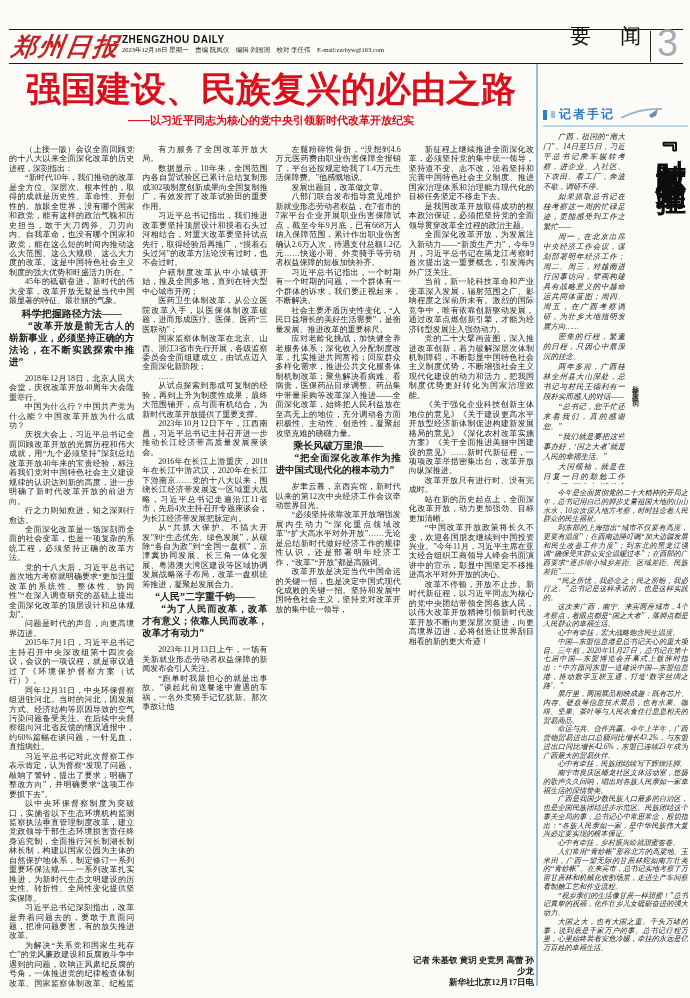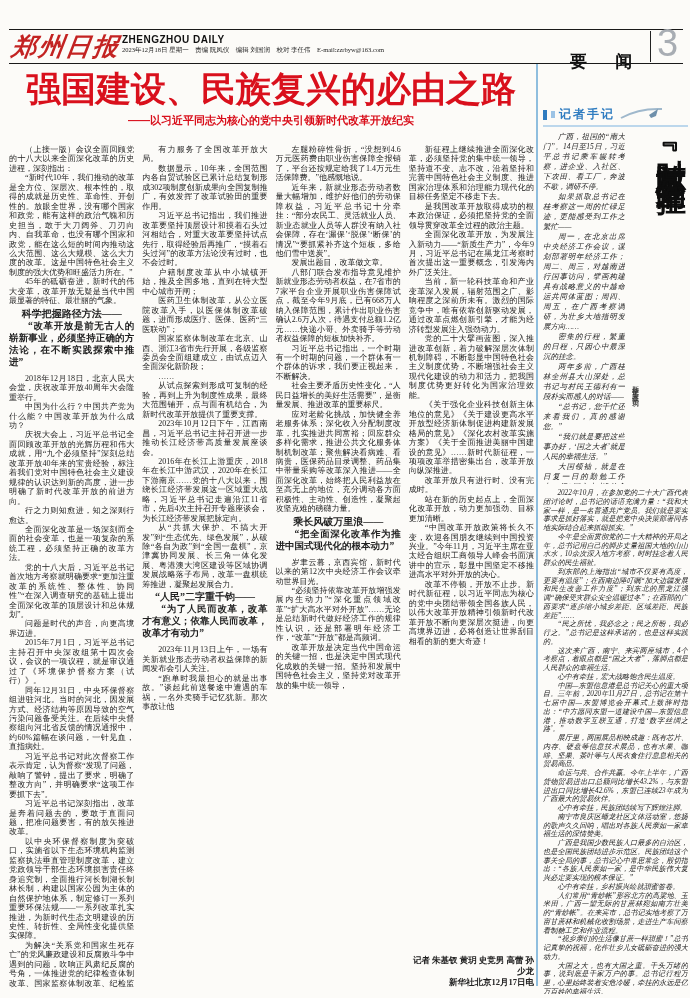--- a/index.html
+++ b/index.html
@@ -9,21 +9,21 @@
   #rule-top{left:9px;width:674px;top:29px;height:1px;}
   #rule-header{left:9px;width:674px;top:63px;height:1px;}
 
   
   #masthead-name{position:absolute;left:12px;top:30px;font-family:"DejaVu Serif",serif;
     font-weight:bold;font-style:italic;font-size:25px;color:#c32322;letter-spacing:2px;
     transform:skewX(-8deg);}
   #masthead-en{position:absolute;left:122px;top:34px;font-family:"Liberation Sans",sans-serif;
     font-weight:bold;font-size:10px;letter-spacing:.5px;color:#111;}
   #masthead-date{position:absolute;left:122px;top:46px;font-size:6.5px;color:#222;white-space:nowrap;}
-  #section-name{position:absolute;left:570px;top:50px;font-weight:bold;font-size:17px;
+  #section-name{position:absolute;left:570px;top:22px;font-weight:normal;font-size:21px;
     letter-spacing:12px;color:#111;}
   #header-vdiv{position:absolute;left:650px;top:31px;width:1px;height:31px;background:#222;}
   #page-number{position:absolute;left:657px;top:22px;font-family:"Liberation Sans",sans-serif;
     font-weight:300;font-size:38px;color:#a8adb3;}
 
   
   #headline{position:absolute;left:9px;top:66px;width:524px;text-align:center;
     font-family:"Liberation Sans",sans-serif;font-weight:bold;font-size:35px;
     color:#d9101c;letter-spacing:0px;white-space:nowrap;}
   #subhead{position:absolute;left:9px;top:113px;width:524px;text-align:center;
@@ -94,22 +94,22 @@
         <div class="para p">2018年12月18日，北京人民大会堂，庆祝改革开放40周年大会隆重举行。</div>
         <div class="para p">中国为什么行？中国共产党为什么能？中国改革开放为什么成功？</div>
         <div class="para p">庆祝大会上，习近平总书记全面回顾改革开放的光辉历程和伟大成就，用“九个必须坚持”深刻总结改革开放40年来的宝贵经验，标注着我们党对中国特色社会主义建设规律的认识达到新的高度，进一步明确了新时代改革开放的前进方向。</div>
         <div class="para p">行之力则知愈进，知之深则行愈达。</div>
         <div class="para p">全面深化改革是一场深刻而全面的社会变革，也是一项复杂的系统工程，必须坚持正确的改革方法。</div>
         <div class="para p">党的十八大后，习近平总书记首次地方考察就明确要求“更加注重改革的系统性、整体性、协同性”“在深入调查研究的基础上提出全面深化改革的顶层设计和总体规划”。</div>
         <div class="para p">问题是时代的声音，向更高境界迈进。</div>
         <div class="para p">2015年7月1日，习近平总书记主持召开中央深改组第十四次会议，会议的一项议程，就是审议通过了《环境保护督察方案（试行）》。</div>
         <div class="para p">同年12月31日，中央环保督察组进驻河北。当时的河北，因发展方式、经济结构等原因导致的空气污染问题备受关注。在后续中央督察组向河北省反馈的情况通报中，约60%篇幅在谈问题，一针见血，直指病灶。</div>
         <div class="para p">习近平总书记对此次督察工作表示肯定，认为督察“发现了问题，敲响了警钟，提出了要求，明确了整改方向”，并明确要求“这项工作要抓下去”。</div>
+        <div class="para p">以中央环保督察制度为突破口，实施省以下生态环境机构监测监察执法垂直管理制度改革，建立党政领导干部生态环境损害责任终身追究制，全面推行河长制湖长制林长制，构建以国家公园为主体的自然保护地体系，制定修订一系列重要环保法规——一系列改革扎实推进，为新时代生态文明建设的历史性、转折性、全局性变化提供坚实保障。</div>
         <div class="para p">习近平总书记深刻指出，改革是奔着问题去的，要敢于直面问题，把准问题要害，有的放矢推进改革。</div>
-        <div class="para p">以中央环保督察制度为突破口，实施省以下生态环境机构监测监察执法垂直管理制度改革，建立党政领导干部生态环境损害责任终身追究制，全面推行河长制湖长制林长制，构建以国家公园为主体的自然保护地体系，制定修订一系列重要环保法规——一系列改革扎实推进，为新时代生态文明建设的历史性、转折性、全局性变化提供坚实保障。</div>
         <div class="para p">为解决“关系党和国家生死存亡”的党风廉政建设和反腐败斗争中遇到的问题，吹响正风肃纪反腐的号角，一体推进党的纪律检查体制改革、国家监察体制改革、纪检监察机构改革；国防和军队改革大刀阔斧、攻坚克难，人民军队体制一新、结构一新、格局一新、面貌一新；为解决办金钱案、人情案、关系案问题，“让人民群众在每一个司法案件中都感受到公平正义”，司法改革蹄疾步稳、深入开展……唯有有效解决经济社会发展面临的突出问题，成为衡量改革成效的重要标准。</div>
       </div>
     <div class="col">
         <div class="para p">有力服务了全国改革开放大局。</div>
         <div class="para p">数据显示，10年来，全国范围内各自贸试验区已累计总结复制形成302项制度创新成果向全国复制推广，有效发挥了改革试验田的重要作用。</div>
         <div class="para p">习近平总书记指出，我们推进改革要坚持顶层设计和摸着石头过河相结合，对重大改革要坚持试点先行，取得经验后再推广，“摸着石头过河”的改革方法论没有过时，也不会过时。</div>
         <div class="para p">户籍制度改革从中小城镇开始，推及全国多地，直到在特大型中心城市开闸；</div>
         <div class="para p">医药卫生体制改革，从公立医院改革入手，以医保体制改革破题，进而形成医疗、医保、医药“三医联动”；</div>
         <div class="para p">国家监察体制改革在北京、山西、浙江3省市先行开展，各级监察委员会全面组建成立，由试点迈入全面深化新阶段；</div>
         <div class="para p">……</div>
@@ -117,21 +117,20 @@
         <div class="para p">2023年10月12日下午，江西南昌，习近平总书记主持召开进一步推动长江经济带高质量发展座谈会。</div>
         <div class="para p">2016年在长江上游重庆，2018年在长江中游武汉，2020年在长江下游南京……党的十八大以来，围绕长江经济带发展这一区域重大战略，习近平总书记走遍沿江11省市，先后4次主持召开专题座谈会，为长江经济带发展把脉定向。</div>
         <div class="para p">从“共抓大保护、不搞大开发”到“生态优先、绿色发展”，从破除“各自为政”到“全国一盘棋”，京津冀协同发展、长三角一体化发展、粤港澳大湾区建设等区域协调发展战略落子布局，改革一盘棋统筹推进，凝聚起发展合力。</div>
         <div class="para h">“人民”二字重千钧——</div>
         <div class="para hq">“为了人民而改革，改革才有意义；依靠人民而改革，改革才有动力”</div>
         <div class="para p">2023年11月13日上午，一场有关新就业形态劳动者权益保障的新闻发布会引人关注。</div>
         <div class="para p">“跑单时我最担心的就是出事故。”谈起此前送餐途中遭遇的车祸，一名外卖骑手记忆犹新。那次事故让他</div>
       </div>
     <div class="col">
         <div class="para p">左腿粉碎性骨折，“没想到4.6万元医药费由职业伤害保障全报销了，平台还按规定给我了1.4万元生活保障费。”他感慨地说。</div>
-        <div class="para p">近年来，新就业形态劳动者数量大幅增加，维护好他们的劳动保障权益，习近平总书记十分牵挂：“部分农民工、灵活就业人员、新业态就业人员等人群没有纳入社会保障，存在‘漏保’‘脱保’‘断保’的情况”“要抓紧补齐这个短板，多给他们雪中送炭”。</div>
         <div class="para p">发展出题目，改革做文章。</div>
         <div class="para p">八部门联合发布指导意见维护新就业形态劳动者权益，在7省市的7家平台企业开展职业伤害保障试点，截至今年9月底，已有668万人纳入保障范围，累计作出职业伤害确认2.6万人次，待遇支付总额1.2亿元……快递小哥、外卖骑手等劳动者权益保障的短板加快补齐。</div>
         <div class="para p">习近平总书记指出，一个时期有一个时期的问题，一个群体有一个群体的诉求，我们要正视起来，不断解决。</div>
         <div class="para p">社会主要矛盾历史性变化，“人民日益增长的美好生活需要”，是衡量发展、推进改革的重要标尺。</div>
         <div class="para p">应对老龄化挑战，加快健全养老服务体系；深化收入分配制度改革，扎实推进共同富裕；回应群众多样化需求，推进公共文化服务体制机制改革；聚焦解决看病难、看病贵，医保药品目录调整、药品集中带量采购等改革深入推进——全面深化改革，始终把人民利益放在至高无上的地位，充分调动各方面积极性、主动性、创造性，凝聚起攻坚克难的磅礴力量。</div>
         <div class="para h">乘长风破万里浪——</div>
         <div class="para hq">“把全面深化改革作为推进中国式现代化的根本动力”</div>
         <div class="para p">岁聿云暮，京西宾馆，新时代以来的第12次中央经济工作会议牵动世界目光。</div>
         <div class="para p">“必须坚持依靠改革开放增强发展内生动力”“深化重点领域改革”“扩大高水平对外开放”……无论是总结新时代做好经济工作的规律性认识，还是部署明年经济工作，“改革”“开放”都是高频词。</div>
         <div class="para p">改革开放是决定当代中国命运的关键一招，也是决定中国式现代化成败的关键一招。坚持和发展中国特色社会主义，坚持党对改革开放的集中统一领导，</div>
@@ -177,21 +176,20 @@
           <div class="para p">两年多前，广西桂林全州县大山深处，总书记与村民王德利有一段朴实而感人的对话——</div>
           <div class="para p">“总书记，您千忙还来看我们，真的感谢您。”</div>
           <div class="para p">“我们就是要把这些事办好，‘国之大者’就是人民的幸福生活。”</div>
           <div class="para p">大国领袖，就是在日复一日的勤勉工作中，把“国之大者”的含义印刻在广袤山河，与人民心心相印、与人民甘苦与共、与人民团结奋斗。</div>
         </div>
       <div id="sb-byline">新华社记者 朱基钗 黄玥</div>
       <div id="sb-title">『时时放心不下』的牵挂</div>
     </div>
 
     <div id="sb-wide">
-        <div class="para p">2022年10月，在参加党的二十大广西代表团讨论时，总书记的话语充满力量：“我和大家一样，是一名普通共产党员。我们就是要实事求是抓好落实，就是把党中央决策部署同各地实际结合起来抓细抓实。”</div>
         <div class="para p">今年是全面贯彻党的二十大精神的开局之年，总书记用自己的脚步丈量祖国大地的山山水水，10余次深入地方考察，时时挂念着人民群众的民生福祉。</div>
         <div class="para p">到东部的上海指出“城市不仅要有高度，更要有温度”；在西南边陲叮嘱“加大边疆发展和民生改善工作力度”；到东北的黑龙江强调“确保受灾群众安全温暖过冬”；在西部的广西要求“逐步缩小城乡差距、区域差距、民族差距”……</div>
         <div class="para p">“民之所忧，我必念之；民之所盼，我必行之。”总书记是这样承诺的，也是这样实践的。</div>
         <div class="para p">这次来广西，南宁、来宾两座城市，4个考察点，着眼点都是“国之大者”，落脚点都是人民群众的幸福生活。</div>
         <div class="para p">心中有牵挂，宏大战略饱含民生温度。</div>
         <div class="para p">中国—东盟信息港是总书记关心的重大项目。三年前，2020年11月27日，总书记在第十七届中国—东盟博览会开幕式上致辞时指出：“中方愿同东盟一道建设中国—东盟信息港，推动数字互联互通，打造‘数字丝绸之路’。”</div>
         <div class="para p">展厅里，两国展品相映成趣：既有芯片、内存、硬盘等信息技术展品，也有水果、咖啡、坚果、茶叶等与人民衣食住行息息相关的贸易商品。</div>
         <div class="para p">命运与共、合作共赢。今年上半年，广西货物贸易进出口总额同比增长43.2%，与东盟进出口同比增长42.6%，东盟已连续23年成为广西最大的贸易伙伴。</div>
         <div class="para p">心中有牵挂，民族团结续写下辉煌注脚。</div>
         <div class="para p">南宁市良庆区蟠龙社区文体活动室，悠扬的歌声久久回响，唱出对各族人民亲如一家幸福生活的深情赞美。</div>

